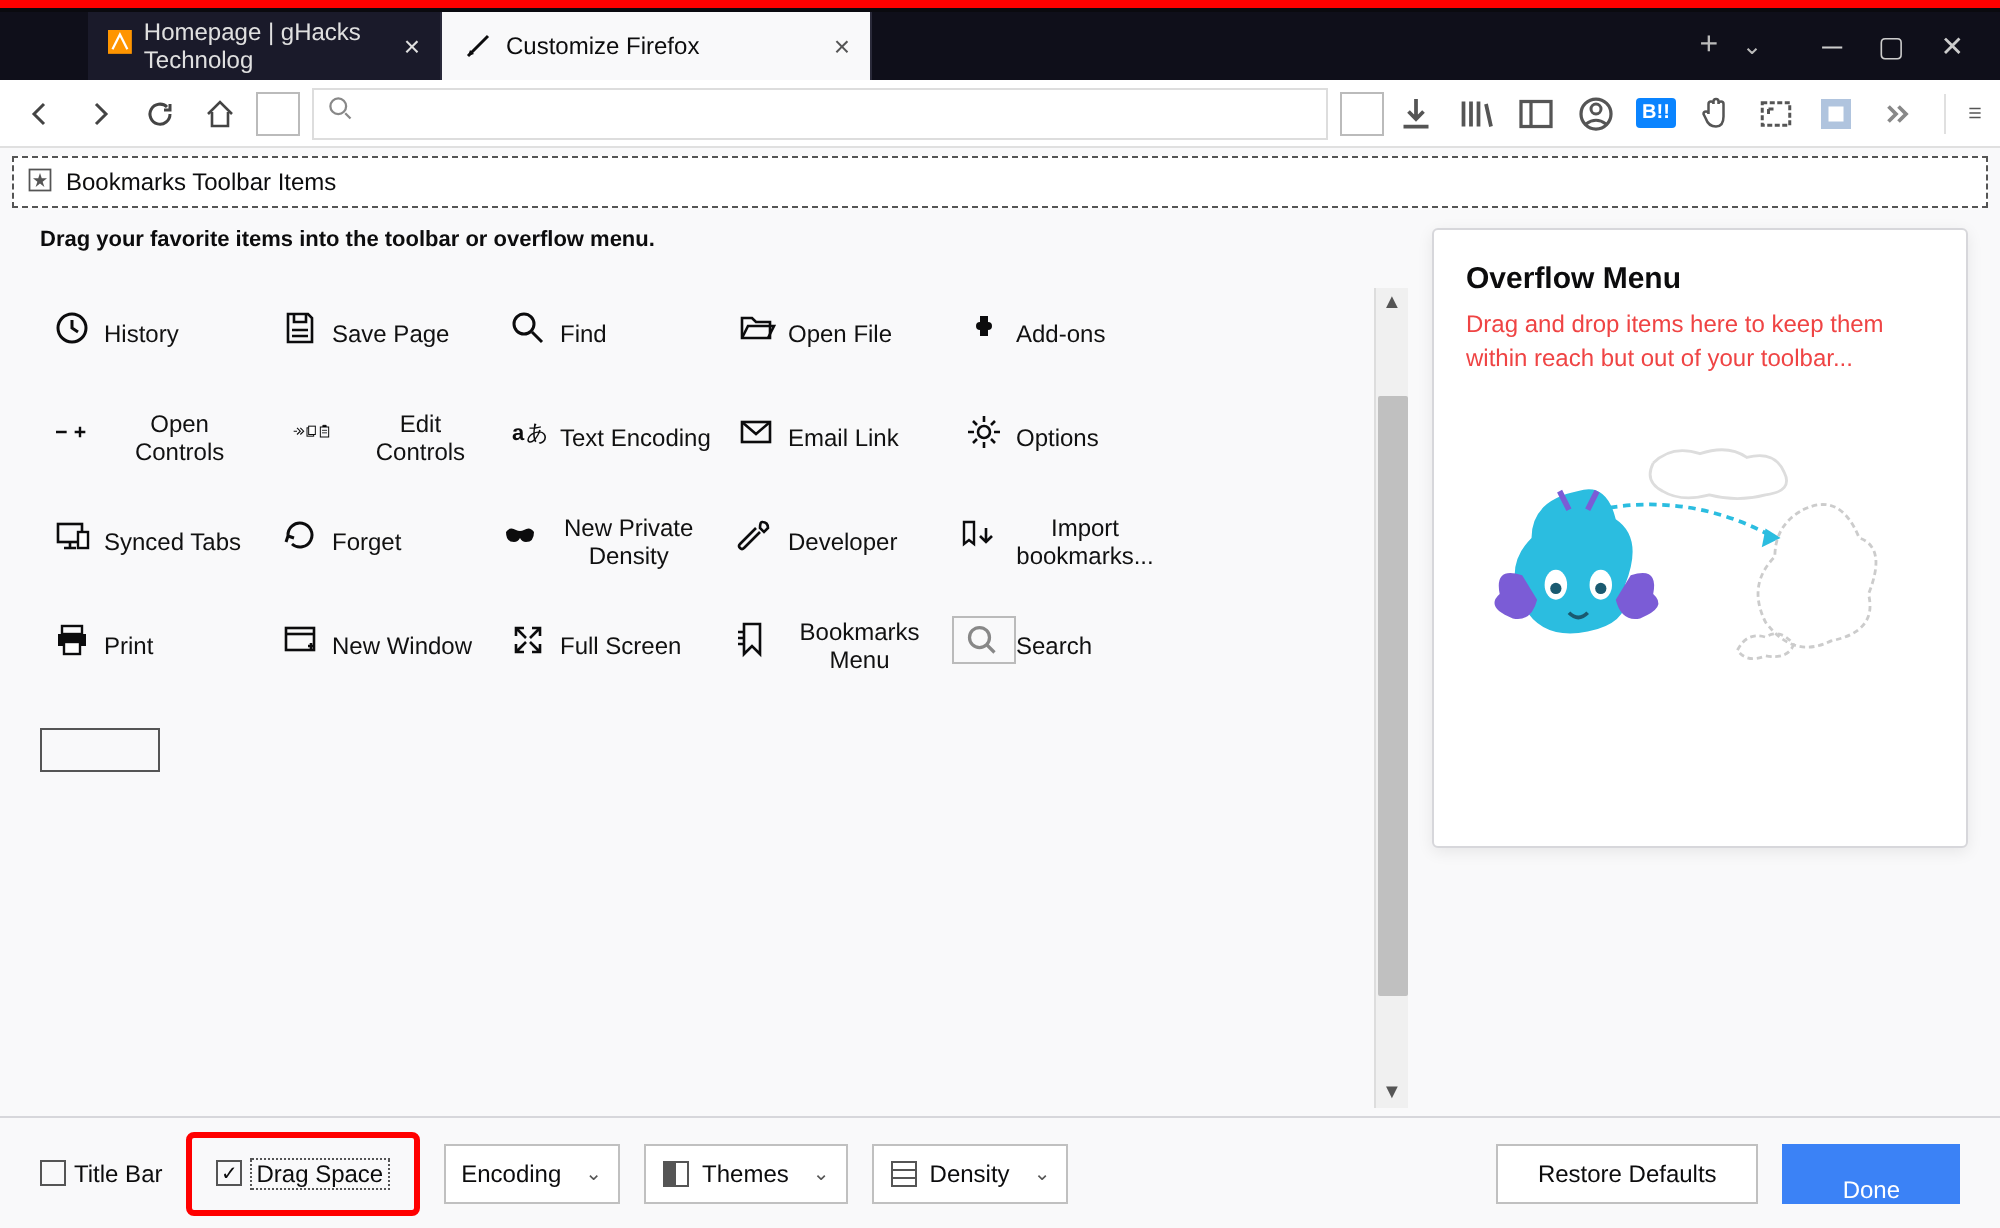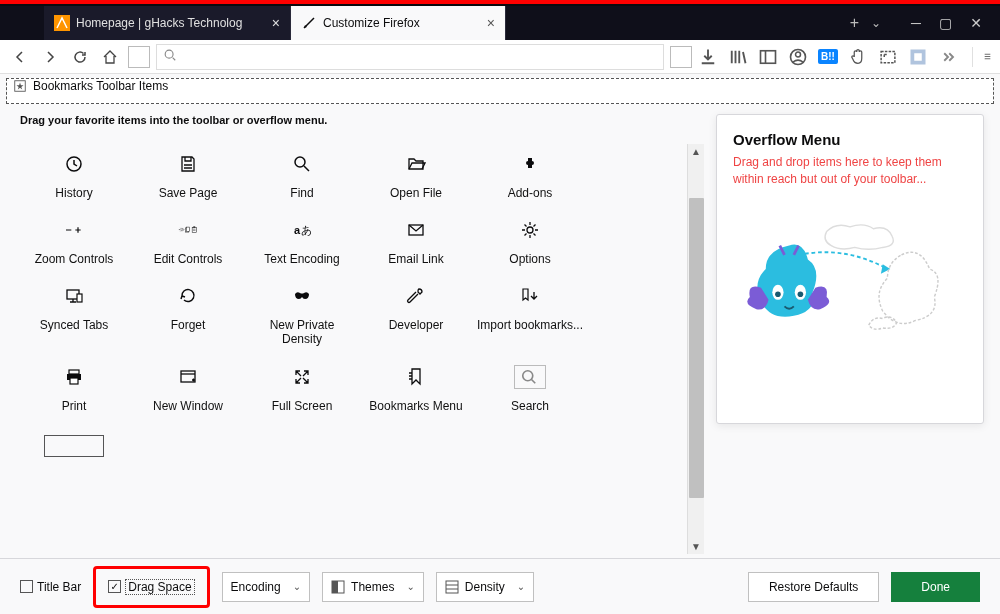--- a/index.html
+++ b/index.html
@@ -1,45 +1,45 @@
 <!DOCTYPE html>
 <html><head>
 <meta charset="utf-8">
 <style>
 * { margin: 0; padding: 0; box-sizing: border-box; font-family: "Segoe UI", Arial, sans-serif; }
 body { width: 1000px; height: 614px; overflow: hidden; background: #f9f9fa; color: #0c0c0d; }
 .topbar-red { height: 4px; background: #ff0000; }
 .topbar-dark { height: 2px; background: #0a0a0f; }
 .tabstrip { height: 34px; background: #0f0f1a; display: flex; align-items: stretch; }
 .tab { display: flex; align-items: center; padding: 0 10px; font-size: 12px; gap: 6px; color: #e0e0e0; border-right: 1px solid #2a2a3a; position: relative; }
-.tab.inactive { background: #1a1a2a; width: 247px; }
+.tab.inactive { background: #1a1a2a; width: 177px; }
 .tab.active { background: #f9f9fa; color: #0c0c0d; width: 215px; }
 .tab-favicon { width: 16px; height: 16px; display: inline-block; }
 .tab-close { margin-left: auto; font-size: 14px; cursor: pointer; }
 .tabstrip-spacer { flex: 1; }
 .tabstrip-controls { display: flex; align-items: center; gap: 12px; padding: 0 12px; color: #bbb; }
 .win-controls { display: flex; align-items: center; gap: 18px; padding: 0 18px; color: #ccc; }
 .win-btn { font-size: 14px; cursor: pointer; }
 .navbar { height: 34px; background: #fff; border-bottom: 1px solid #e0e0e0; display: flex; align-items: center; gap: 6px; padding: 0 8px; }
 .nav-icon { width: 24px; height: 24px; display: flex; align-items: center; justify-content: center; color: #444; cursor: pointer; }
 .nav-icon svg { width: 16px; height: 16px; }
 .sqbox { width: 22px; height: 22px; border: 1px solid #bbb; }
 .urlbar { flex: 1; height: 26px; border: 1px solid #ddd; display: flex; align-items: center; padding: 0 6px; }
 .urlbar-search-icon { color: #888; }
 .toolbar-icons { display: flex; align-items: center; gap: 10px; }
 .toolbar-icons .tb-icon { width: 20px; height: 20px; display: flex; align-items: center; justify-content: center; color: #555; cursor: pointer; }
 .blue-badge { background: #0a84ff; color: #fff; font-size: 10px; font-weight: bold; padding: 2px 3px; border-radius: 2px; }
 .hamwrap { border-left: 1px solid #e0e0e0; padding-left: 10px; margin-left: 4px; }
-.bookbar { height: 26px; border: 1px dashed #555; margin: 4px 6px 0 6px; display: flex; padding: 0 6px; font-size: 12px; gap: 6px; background: #fff; }
+.bookbar { height: 26px; border: 1px dashed #555; margin: 4px 6px 0 6px; display: flex; align-items: center; padding: 0 6px; font-size: 12px; gap: 6px; background: #fff; }
 .content { display: flex; height: calc(614px - 4px - 2px - 34px - 34px - 30px - 60px); padding-top: 10px; }
 .left { flex: 1; padding: 0 12px 0 20px; display: flex; flex-direction: column; min-width: 0; }
 .instr { font-size: 11px; font-weight: 600; margin-bottom: 18px; }
 .grid-wrap { flex: 1; overflow: hidden; position: relative; display: flex; }
 .grid { flex: 1; display: grid; grid-template-columns: repeat(5, 108px); gap: 6px 6px; align-content: start; }
-.tile { display: flex; flex-direction: column; align-items: center; justify-content: flex-start; font-size: 12px; color: #111; cursor: grab; padding: 4px 0; text-align: center; }
+.tile { display: flex; flex-direction: row; align-items: center; justify-content: flex-start; font-size: 12px; color: #111; cursor: grab; padding: 4px 0; text-align: center; }
 .tile-icon { width: 32px; height: 32px; display: flex; align-items: center; justify-content: center; margin-bottom: 6px; }
 .tile-icon svg { width: 20px; height: 20px; color: #0c0c0d; }
 .tile.tall .tile-label { line-height: 1.2; }
 .searchbox { width: 80px; height: 24px; border: 1px solid #bbb; display: flex; align-items: center; padding: 0 4px; }
 .flex-space { width: 60px; height: 22px; border: 1px solid #555; margin-top: 8px; }
 .scrollbar { width: 17px; background: #f0f0f0; margin-left: 6px; display: flex; flex-direction: column; align-items: center; justify-content: space-between; border-left: 1px solid #ddd; }
 .scroll-arrow { font-size: 10px; color: #555; cursor: pointer; padding: 2px; }
 .scroll-thumb { width: 15px; background: #c0c0c0; border-radius: 1px; }
 .right { width: 284px; padding: 0 16px 0 0; }
 .overflow-panel { border: 1px solid #d7d7db; background: #fff; border-radius: 3px; padding: 16px; height: 310px; box-shadow: 0 2px 8px rgba(0,0,0,0.08); }
@@ -49,21 +49,21 @@
 .bottombar { height: 56px; border-top: 1px solid #d7d7db; display: flex; align-items: center; padding: 16px 20px; gap: 12px; background: #f9f9fa; position: absolute; bottom: 0; width: 1000px; }
 .chk { display: flex; align-items: center; font-size: 12px; gap: 4px; }
 .chkbox { width: 13px; height: 13px; border: 1px solid #555; display: inline-flex; align-items: center; justify-content: center; font-size: 10px; }
 .redbox { border: 3px solid #ff0000; padding: 10px 12px; border-radius: 4px; }
 .dotted { border: 1px dotted #555; padding: 0 2px; }
 .dropdown { height: 30px; border: 1px solid #c0c0c0; background: #fff; display: flex; align-items: center; padding: 0 8px; font-size: 12px; gap: 6px; cursor: pointer; }
 .dropdown .dd-icon { width: 14px; height: 14px; display: inline-flex; }
 .dd-caret { margin-left: 6px; font-size: 10px; color: #555; }
 .spacer { flex: 1; }
 .btn { height: 30px; padding: 0 20px; font-size: 12px; cursor: pointer; display: flex; align-items: center; border: 1px solid #c0c0c0; background: #fff; }
-.btn.primary { background: #15803d; color: #fff; border: none; padding: 0 30px; }
+.btn.primary { background: #3b82f6; color: #fff; border: none; padding: 0 30px; align-items: flex-end; }
 </style>
 </head>
 <body>
 
 <div class="topbar-red"></div>
 <div class="topbar-dark"></div>
 
 <div class="tabstrip">
   <div style="width:44px"></div>
   <div class="tab inactive">
@@ -241,21 +241,21 @@
               </svg>
             </div>
             <div class="tile-label">Add-ons</div>
           </div>
         <div class="tile">
             <div class="tile-icon">
               <svg viewBox="0 0 30 20">
                 <path d="M3 10 H11 M17 10 H25 M21 6 V14" stroke="currentColor" stroke-width="1.8"></path>
               </svg>
             </div>
-            <div class="tile-label">Zoom Controls</div>
+            <div class="tile-label">Open Controls</div>
           </div>
         <div class="tile">
             <div class="tile-icon" style="width:48px">
               <svg viewBox="0 0 48 20">
                 <path d="M6 5 L10 9 L6 13 M6 9 H2 M10 5 L14 9 L10 13" stroke="currentColor" stroke-width="1.3" fill="none"></path>
                 <rect x="18" y="5" width="8" height="10" stroke="currentColor" stroke-width="1.2" fill="none"></rect>
                 <rect x="20" y="3" width="8" height="10" stroke="currentColor" stroke-width="1.2" fill="#fff"></rect>
                 <rect x="34" y="4" width="10" height="12" stroke="currentColor" stroke-width="1.2" fill="none"></rect>
                 <path d="M37 4 V2 H41 V4 M36 8 H42 M36 11 H42" stroke="currentColor" stroke-width="1"></path>
               </svg>

